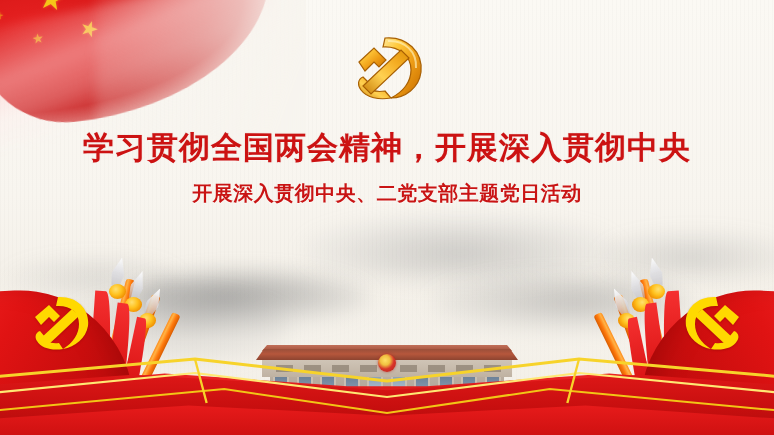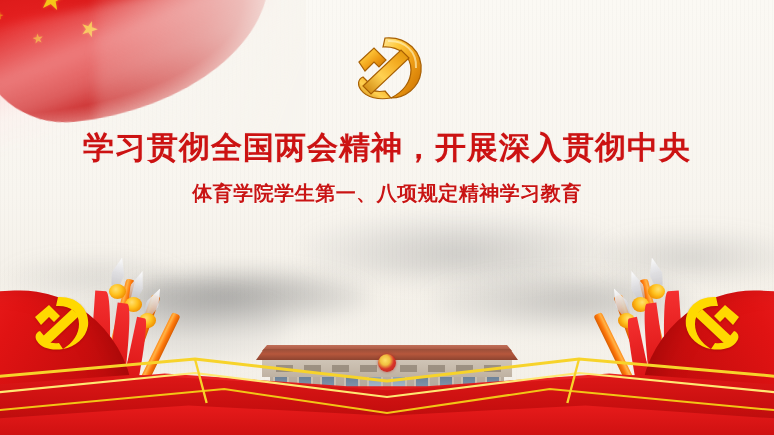--- a/index.html
+++ b/index.html
@@ -383,16 +383,16 @@
         <path d="M-10 96 L230 74 L397 98 L564 74 L804 96" stroke="#f2c516" stroke-width="2"></path>
         <path d="M200 44 L212 88" stroke-width="2.4"></path>
         <path d="M594 44 L582 88" stroke-width="2.4"></path>
       </g>
     </svg>
     <div class="ribbon rib3"></div>
   </div>
 
   <div class="text-block">
     <div class="title-line">学习贯彻全国两会精神，开展深入贯彻中央</div>
-    <div class="subtitle">体育学院学生第一、八项规定精神学习教育</div>
+    <div class="subtitle">开展深入贯彻中央、二党支部主题党日活动</div>
   </div>
 
 </div>
 
 </body></html>

